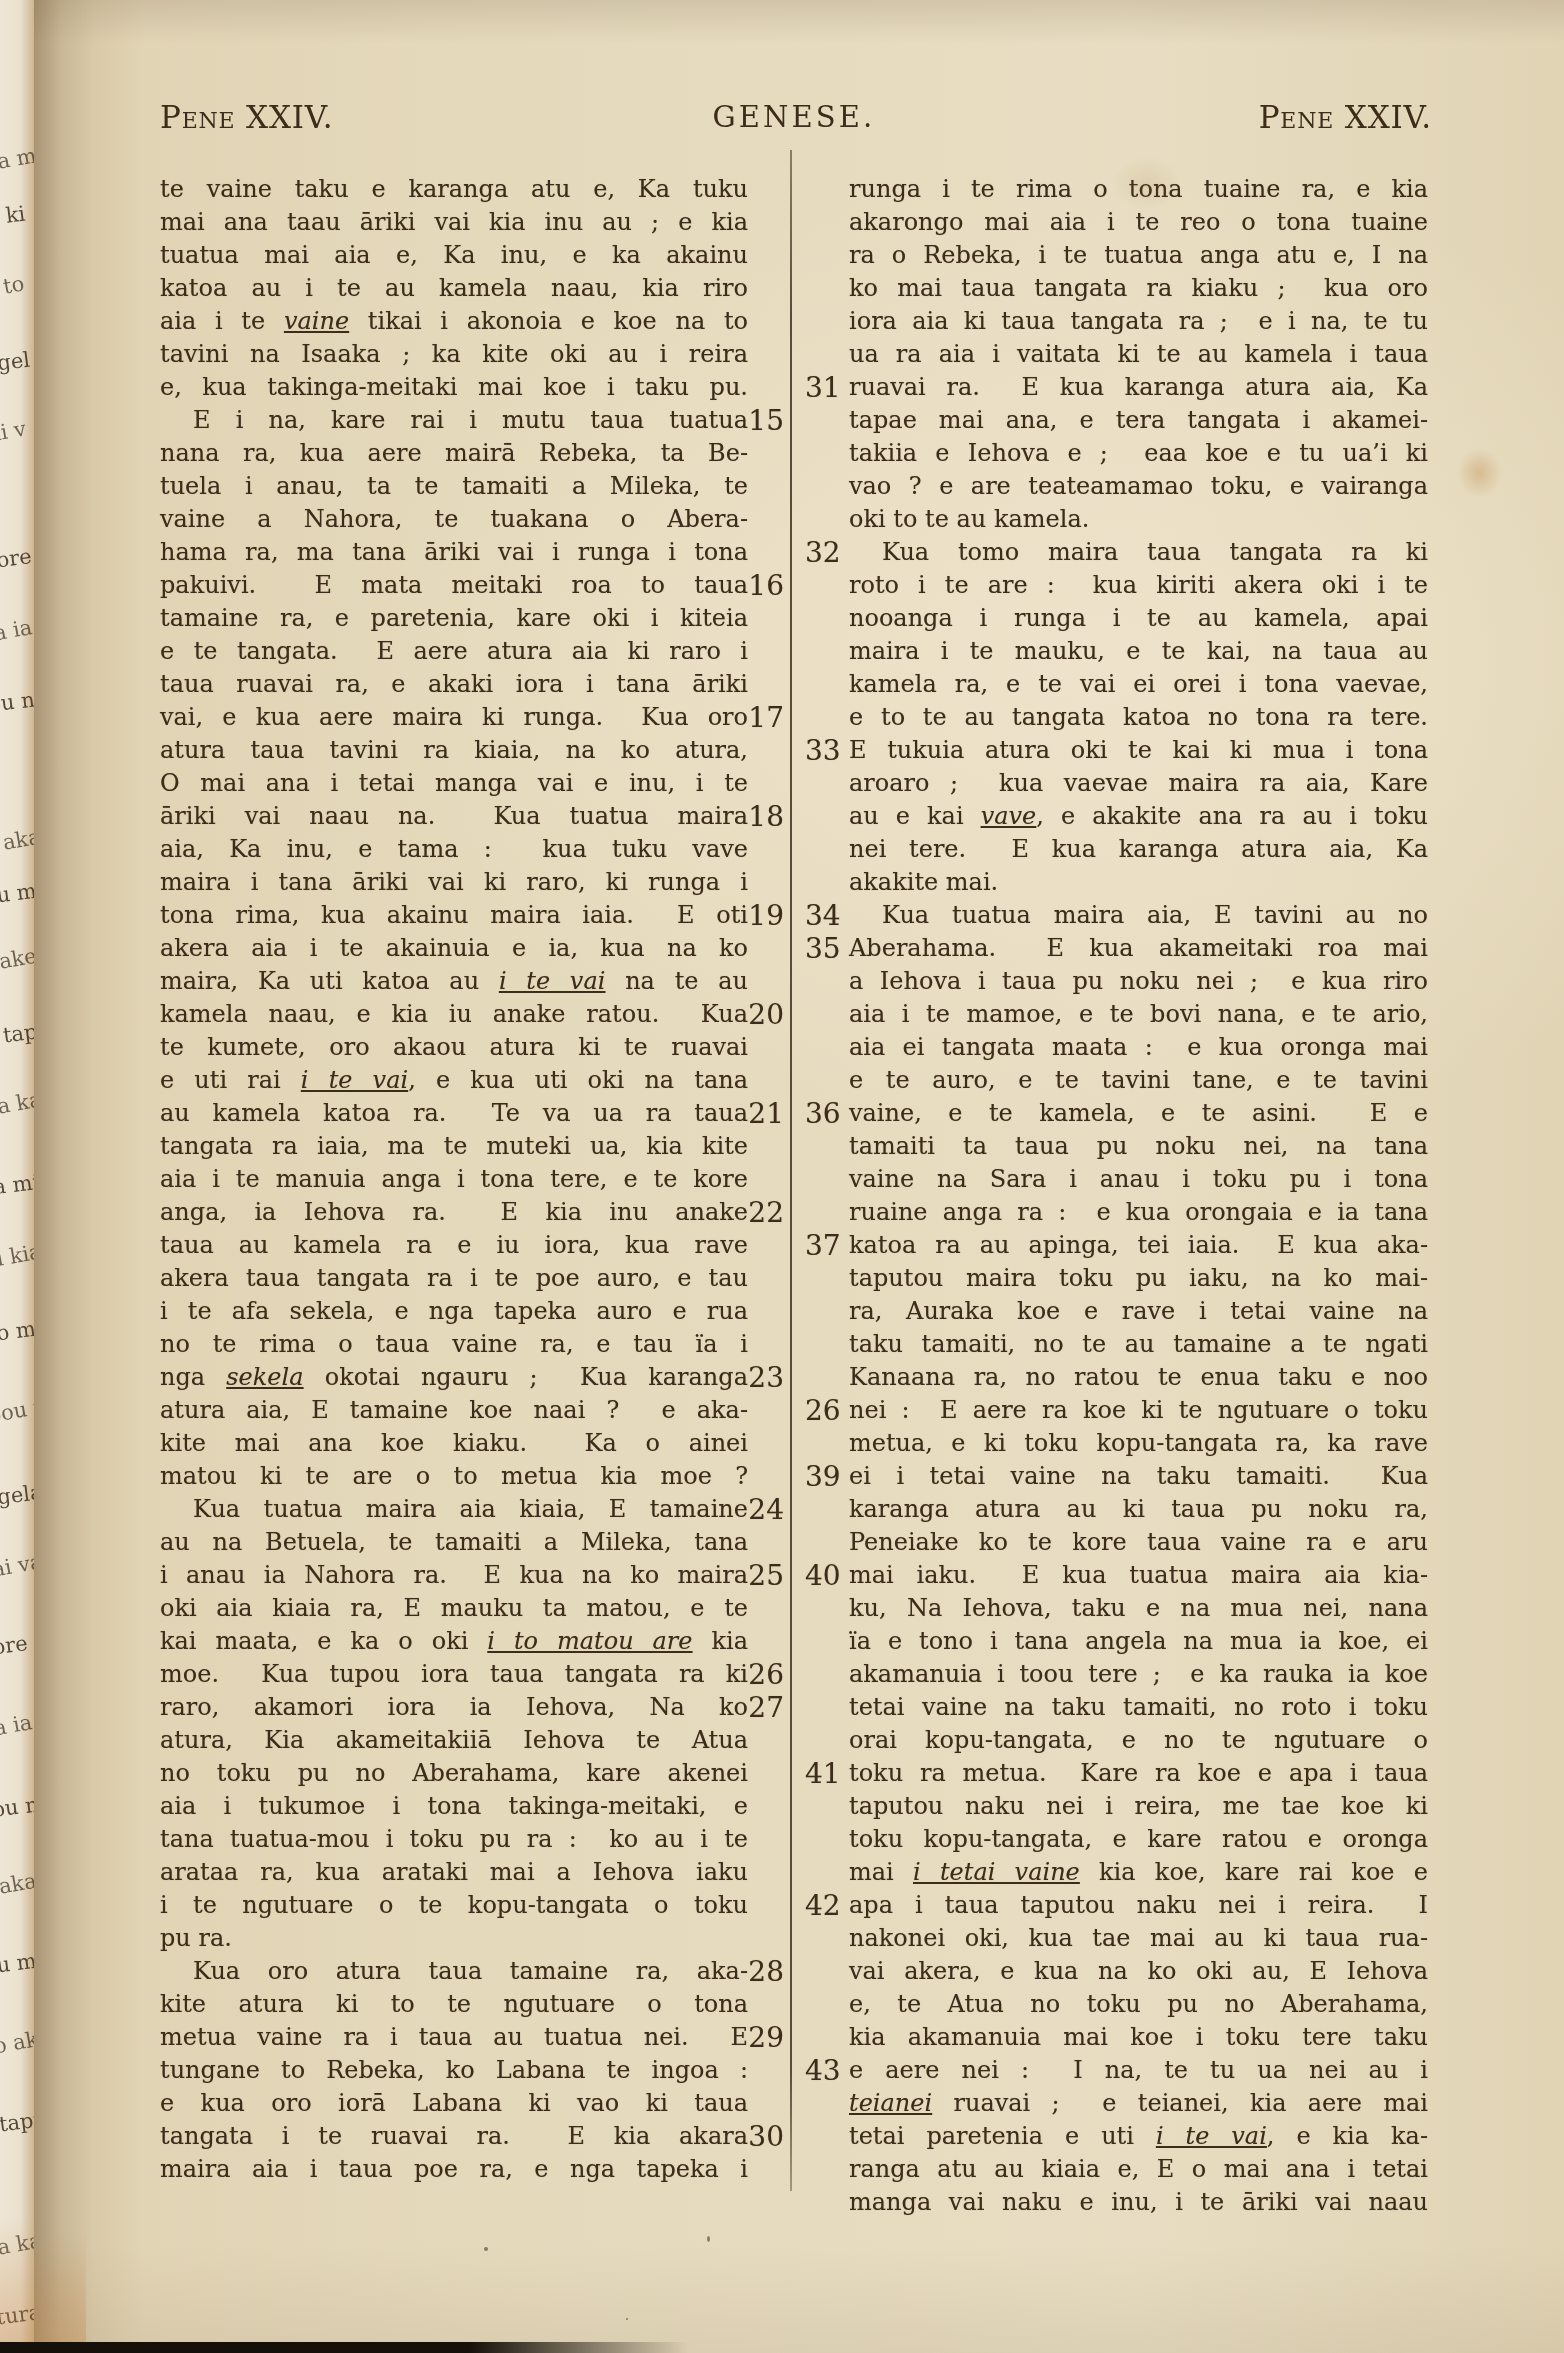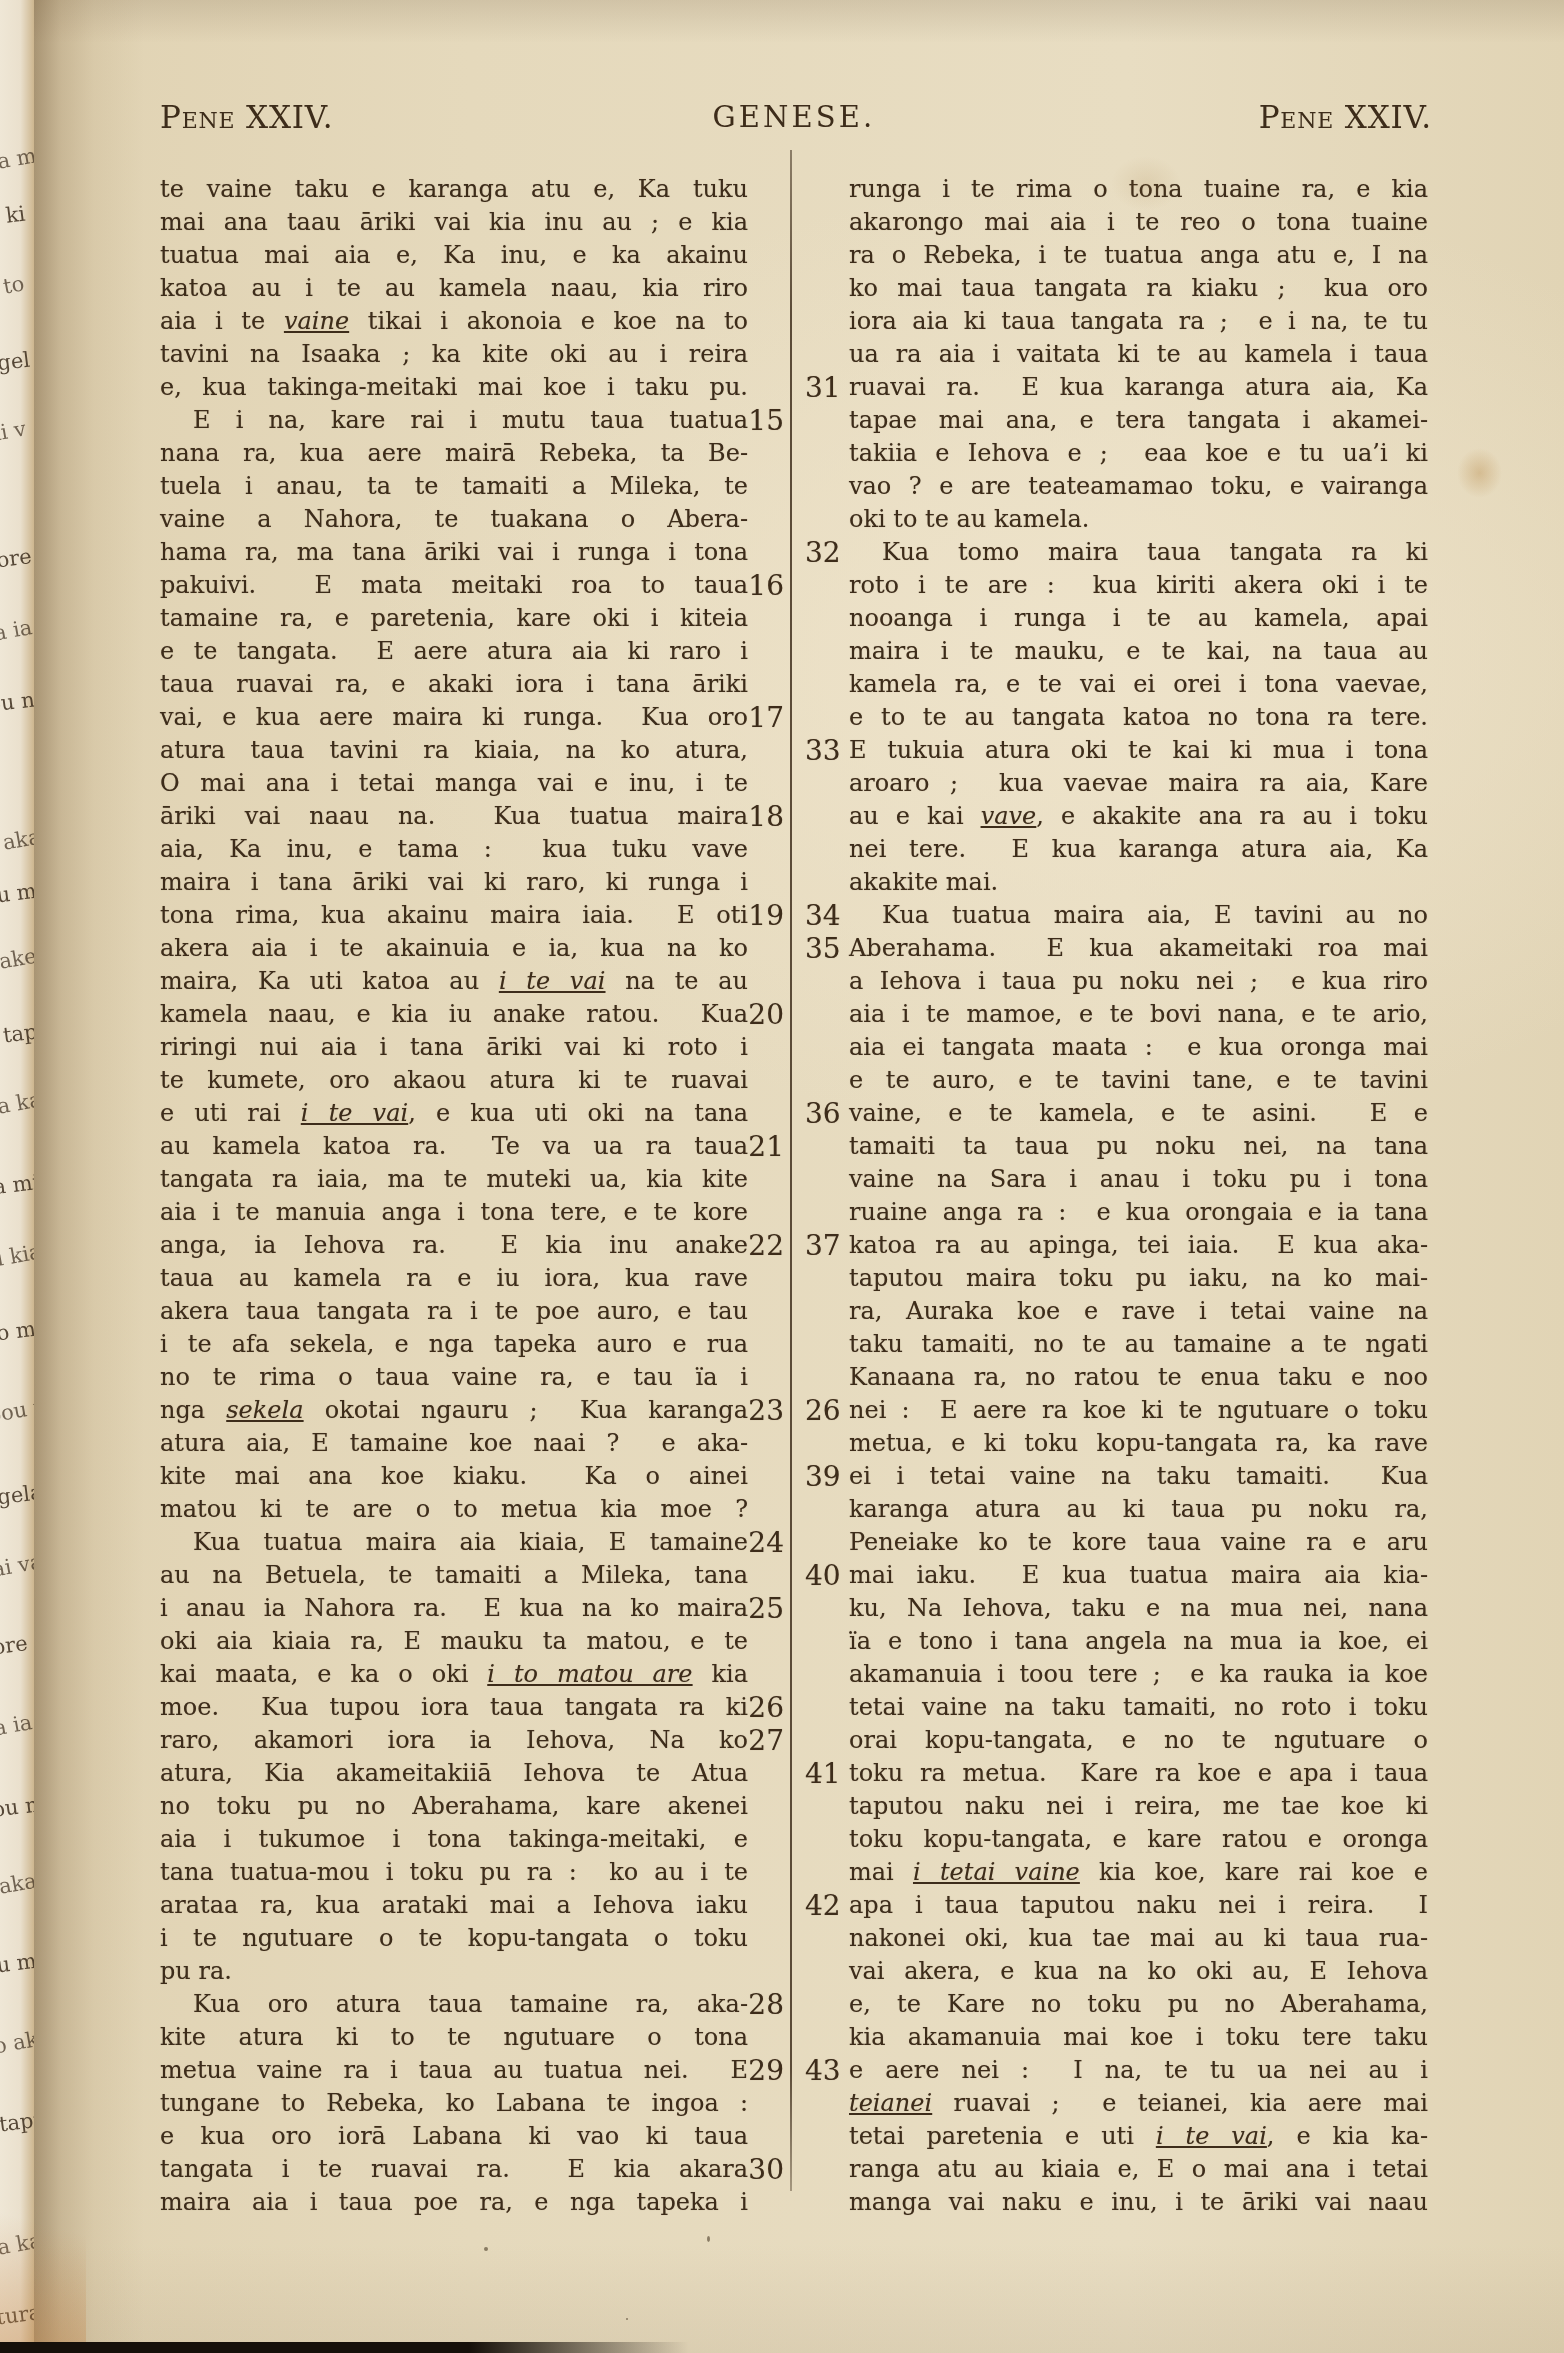--- a/index.html
+++ b/index.html
@@ -179,23 +179,20 @@
         <span class="t">akera aia i te akainuia e ia, kua na ko</span>
       </div>
       <div class="line">
         <span class="t">maira, Ka uti katoa au <i>i te vai</i> na te au</span>
       </div>
       <div class="line">
         <span class="vnum">20</span>
         <span class="t">kamela naau, e kia iu anake ratou.  Kua</span>
       </div>
       <div class="line">
-        <span class="t">riringi nui aia i tana āriki vai ki roto i</span>
-      </div>
-      <div class="line">
         <span class="t">te kumete, oro akaou atura ki te ruavai</span>
       </div>
       <div class="line">
         <span class="t">e uti rai <i>i te vai</i>, e kua uti oki na tana</span>
       </div>
       <div class="line">
         <span class="vnum">21</span>
         <span class="t">au kamela katoa ra.  Te va ua ra taua</span>
       </div>
       <div class="line">
@@ -476,21 +473,21 @@
         <span class="vnum">42</span>
         <span class="t">apa i taua taputou naku nei i reira.  I</span>
       </div>
       <div class="line">
         <span class="t">nakonei oki, kua tae mai au ki taua rua-</span>
       </div>
       <div class="line">
         <span class="t">vai akera, e kua na ko oki au, E Iehova</span>
       </div>
       <div class="line">
-        <span class="t">e, te Kare no toku pu no Aberahama,</span>
+        <span class="t">e, te Atua no toku pu no Aberahama,</span>
       </div>
       <div class="line">
         <span class="t">kia akamanuia mai koe i toku tere taku</span>
       </div>
       <div class="line">
         <span class="vnum">43</span>
         <span class="t">e aere nei :  I na, te tu ua nei au i</span>
       </div>
       <div class="line">
         <span class="t"><i>teianei</i> ruavai ;  e teianei, kia aere mai</span>

